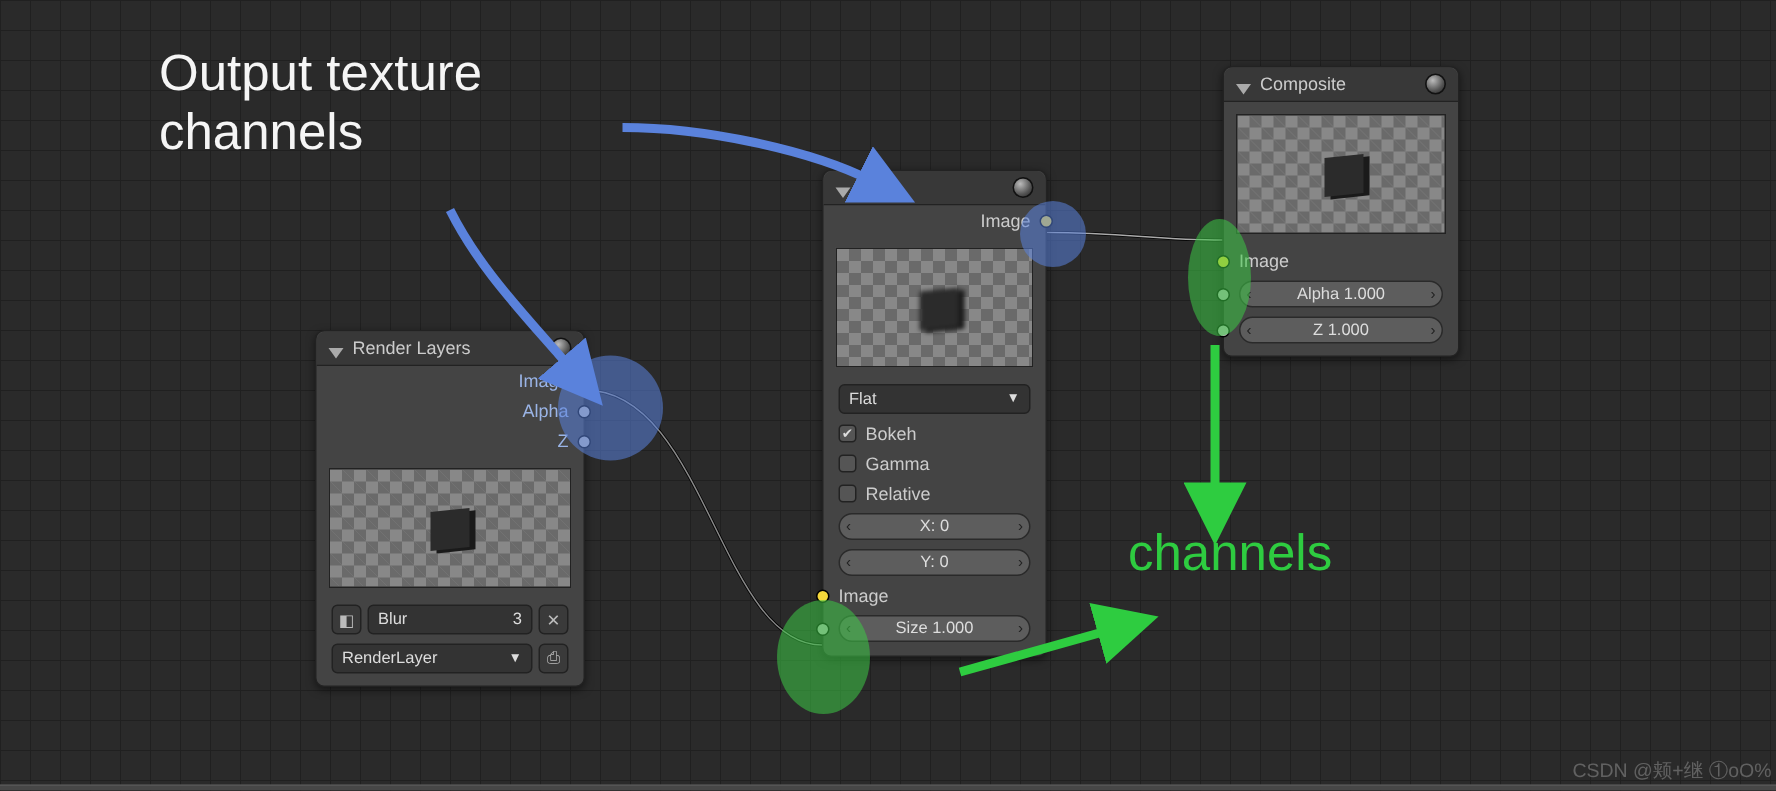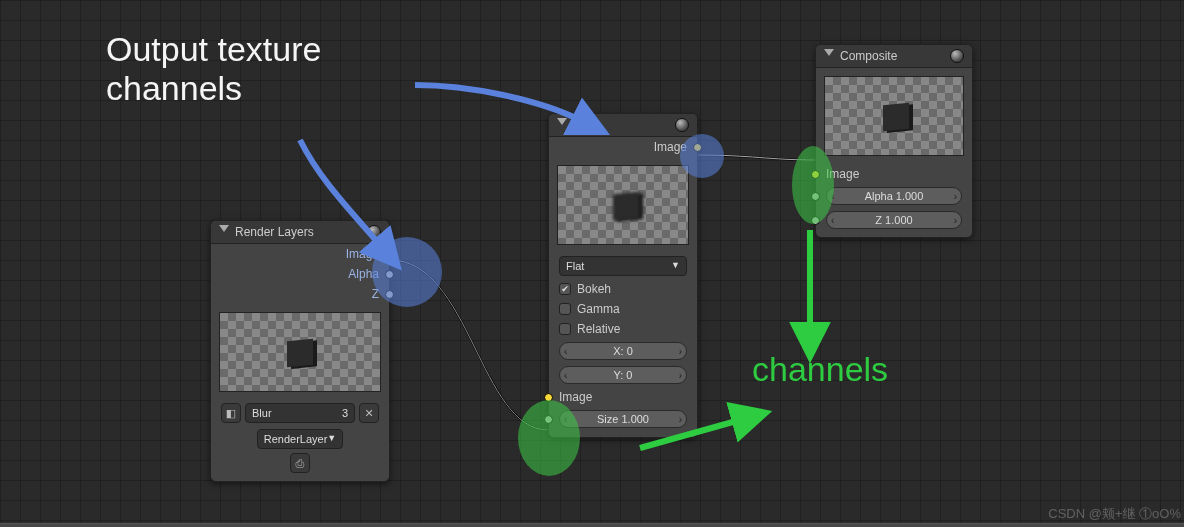--- a/index.html
+++ b/index.html
@@ -14,21 +14,21 @@
   }
   .node {
     position: absolute;
     background: #444; border: 1px solid #222; border-radius: 6px;
     box-shadow: 0 2px 6px rgba(0,0,0,.5);
     color: #ccc; font-size: 12px;
   }
   .node-h {
     background: #383838; border-bottom: 1px solid #222;
     border-radius: 6px 6px 0 0; padding: 4px 8px;
-    display: flex; align-items: flex-start; gap: 6px;
+    display: flex; align-items: flex-end; gap: 6px;
   }
   .node-h .title { flex: 1; }
   .sphere {
     width: 14px; height: 14px; border-radius: 50%;
     background: radial-gradient(circle at 35% 30%, #bbb, #555 60%, #222);
     border: 1px solid #111;
   }
   .tri { width: 0; height: 0; border-left: 5px solid transparent; border-right: 5px solid transparent; border-top: 7px solid #aaa; display: inline-block; }
   .preview {
     margin: 8px; width: calc(100% - 16px); height: 80px;
@@ -112,21 +112,21 @@
       <div class="cube"></div>
     </div>
   <div class="row" style="gap:4px;">
     <span class="btnico">◧</span>
     <div class="sel">
       <span>Blur</span>
       <span>3</span>
     </div>
     <span class="btnico">✕</span>
   </div>
-  <div class="row" style="gap:4px; padding-bottom:8px;flex-direction:column;">
+  <div class="row" style="gap:4px; padding-bottom:8px;">
     <div class="sel">
       <span>RenderLayer</span>
       <span style="font-size:9px;">▼</span>
     </div>
     <span class="btnico">⎙</span>
   </div>
 </div>
 
 <div class="node" style="left:548px; top:113px; width:150px;">
   <div class="node-h">

